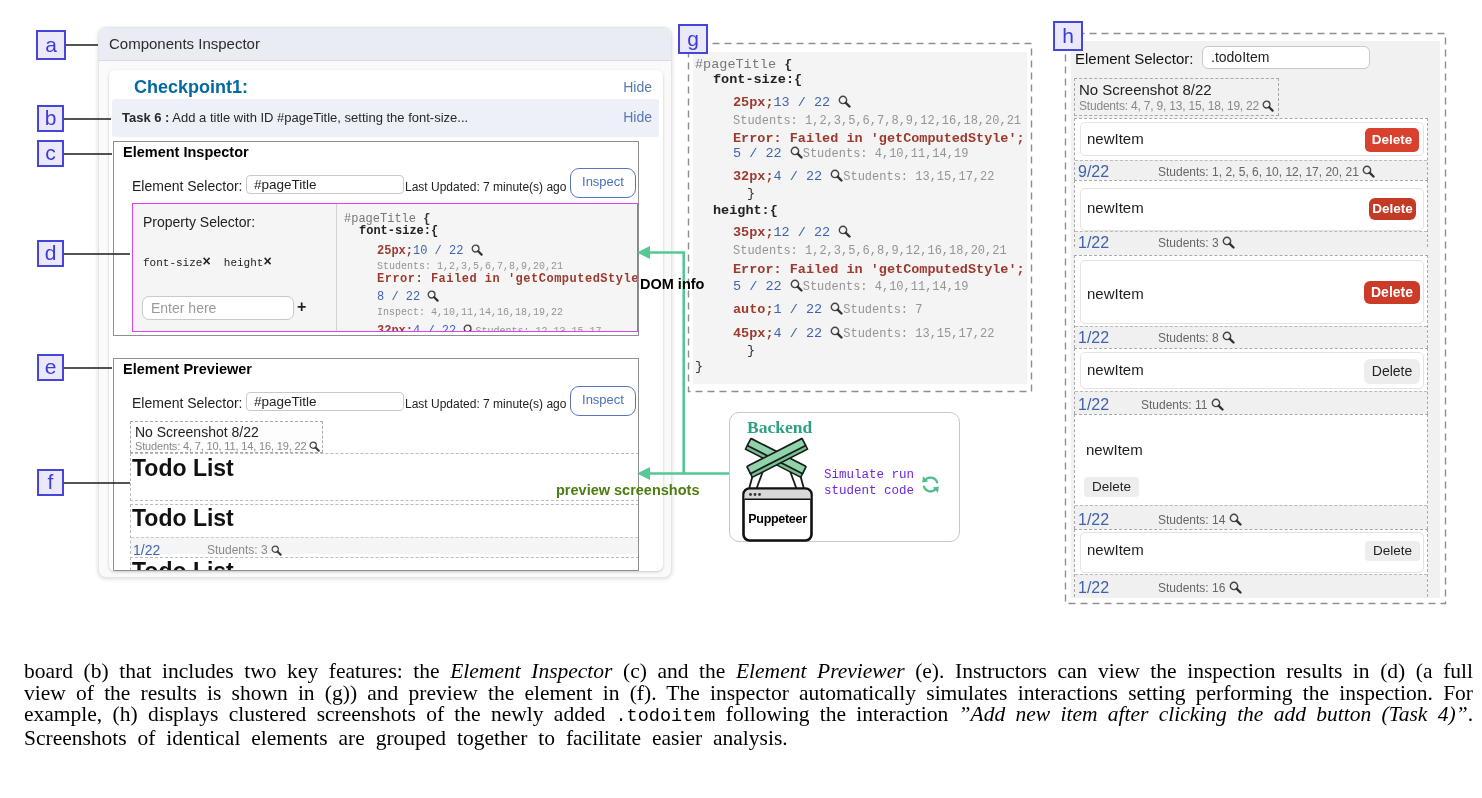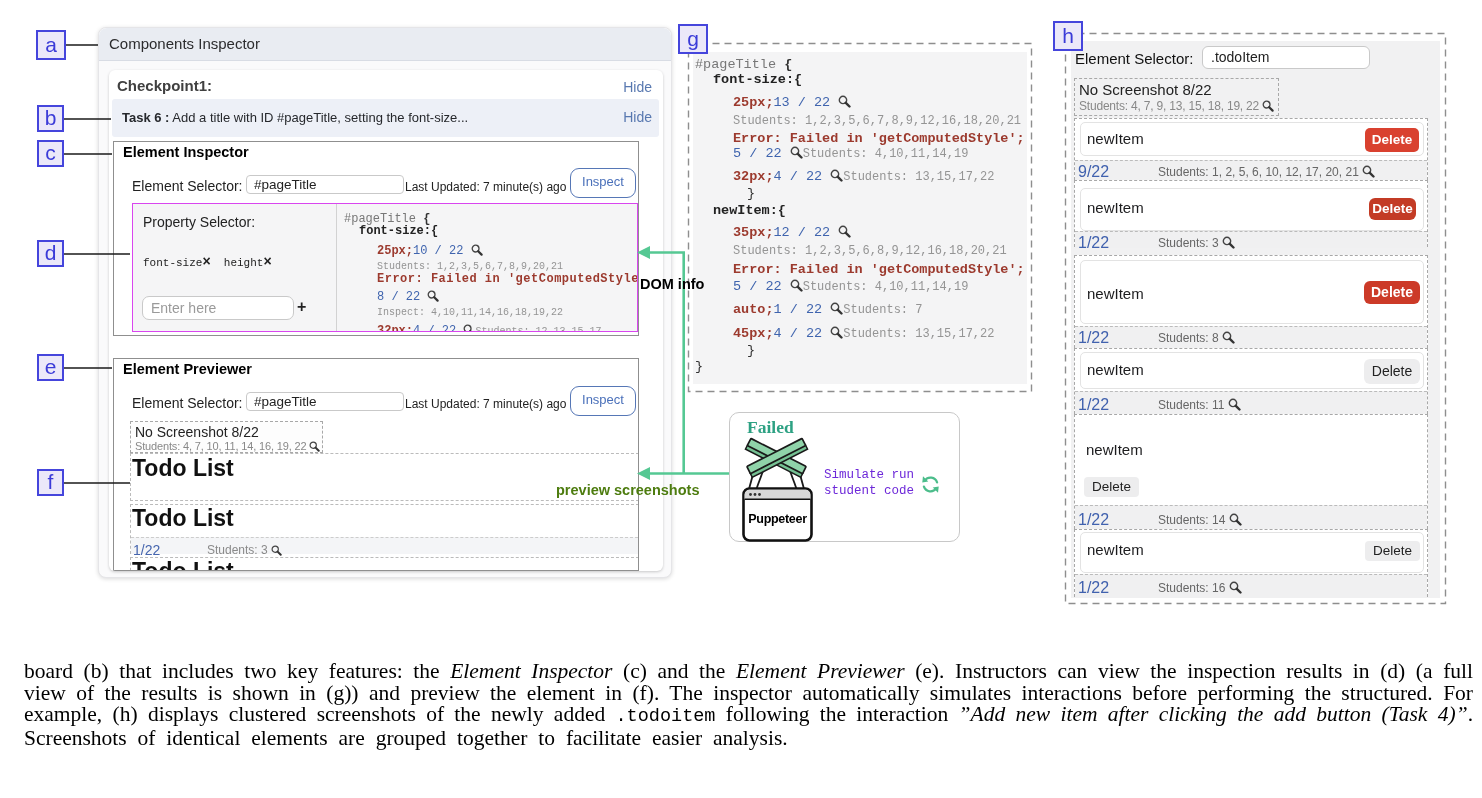--- a/index.html
+++ b/index.html
@@ -18,21 +18,21 @@
 .dashbox{position:absolute;border:1px dashed #a8a8a8}
 .mag{display:inline-block;vertical-align:-2px}
 .nw{white-space:nowrap}
 </style>
 </head>
 <body>
 <div id="page">
 <div class="abs" style="left:98px;top:27px;width:574px;height:551px;background:#fafafb;border:1px solid #e5e5e8;border-radius:8px;box-shadow:0 1px 4px rgba(0,0,0,.15);overflow:hidden">
   <div style="height:33px;background:#e9ecf2;border-bottom:1px solid #d8dce4;font-size:15px;color:#2c2c2e;line-height:32px;padding-left:10px;border-radius:8px 8px 0 0">Components Inspector</div>
   <div class="abs" style="left:10px;top:42px;width:554px;height:501px;background:#fff;border-radius:6px;box-shadow:0 1px 3px rgba(0,0,0,.2);overflow:hidden">
-    <div class="abs" style="left:8px;top:7px;font-weight:bold;font-size:15px;color:#404040">Checkpoint1:</div>
+    <div class="abs" style="left:25px;top:7px;font-weight:bold;font-size:18px;color:#0369a1">Checkpoint1:</div>
     <div class="abs hide" style="right:11px;top:9px">Hide</div>
     <div class="abs" style="left:3px;top:29px;width:547px;height:38px;background:#edf0f7;border-radius:3px">
       <div class="abs nw" style="left:10px;top:11px;font-size:13px;color:#26282c"><b>Task 6 :</b> Add a title with ID #pageTitle, setting the font-size...</div>
       <div class="abs hide" style="right:7px;top:10px">Hide</div>
     </div>
 
     <div class="abs" style="left:4px;top:71px;width:526px;height:195px;border:1px solid #8f8f8f;background:#fff">
       <div class="abs" style="left:9px;top:2px;font-weight:bold;font-size:14.5px;color:#000">Element Inspector</div>
       <div class="abs" style="left:18px;top:36px;font-size:14px;color:#222">Element Selector:</div>
       <div class="inputbox" style="left:132px;top:33px;width:158px;height:19px;line-height:17px;padding-left:7px">#pageTitle</div>
@@ -121,21 +121,21 @@
     <div class="codeline" style="left:40px;top:79px;font-size:13.5px"><span class="rv">Error: Failed in 'getComputedStyle';</span></div>
     <div class="codeline" style="left:40px;top:94px;font-size:13.5px"><span class="bv">5 / 22</span> <svg class="mag" width="13" height="13" viewBox="0 0 12 12">
             <circle cx="4.6" cy="4.6" r="3.4" fill="none" stroke="#444" stroke-width="1.3"></circle>
             <line x1="7.2" y1="7.2" x2="10.6" y2="10.6" stroke="#333" stroke-width="2.2" stroke-linecap="round"></line>
           </svg><span class="gy" style="font-size:12px">Students: 4,10,11,14,19</span></div>
     <div class="codeline" style="left:40px;top:117px;font-size:13.5px"><span class="rv">32px;</span><span class="bv">4 / 22</span> <svg class="mag" width="13" height="13" viewBox="0 0 12 12">
             <circle cx="4.6" cy="4.6" r="3.4" fill="none" stroke="#444" stroke-width="1.3"></circle>
             <line x1="7.2" y1="7.2" x2="10.6" y2="10.6" stroke="#333" stroke-width="2.2" stroke-linecap="round"></line>
           </svg><span class="gy" style="font-size:12px">Students: 13,15,17,22</span></div>
     <div class="codeline" style="left:54px;top:134px;font-size:13.5px;color:#333">}</div>
-    <div class="codeline" style="left:20px;top:151px;font-size:13.5px;color:#222;font-weight:bold">newItem:{</div>
+    <div class="codeline" style="left:20px;top:151px;font-size:13.5px;color:#222;font-weight:bold">height:{</div>
     <div class="codeline" style="left:40px;top:173px;font-size:13.5px"><span class="rv">35px;</span><span class="bv">12 / 22</span> <svg class="mag" width="13" height="13" viewBox="0 0 12 12">
             <circle cx="4.6" cy="4.6" r="3.4" fill="none" stroke="#444" stroke-width="1.3"></circle>
             <line x1="7.2" y1="7.2" x2="10.6" y2="10.6" stroke="#333" stroke-width="2.2" stroke-linecap="round"></line>
           </svg></div>
     <div class="codeline" style="left:40px;top:192px;font-size:12px"><span class="gy">Students: 1,2,3,5,6,8,9,12,16,18,20,21</span></div>
     <div class="codeline" style="left:40px;top:210px;font-size:13.5px"><span class="rv">Error: Failed in 'getComputedStyle';</span></div>
     <div class="codeline" style="left:40px;top:227px;font-size:13.5px"><span class="bv">5 / 22</span> <svg class="mag" width="13" height="13" viewBox="0 0 12 12">
             <circle cx="4.6" cy="4.6" r="3.4" fill="none" stroke="#444" stroke-width="1.3"></circle>
             <line x1="7.2" y1="7.2" x2="10.6" y2="10.6" stroke="#333" stroke-width="2.2" stroke-linecap="round"></line>
           </svg><span class="gy" style="font-size:12px">Students: 4,10,11,14,19</span></div>
@@ -145,21 +145,21 @@
           </svg><span class="gy" style="font-size:12px">Students: 7</span></div>
     <div class="codeline" style="left:40px;top:274px;font-size:13.5px"><span class="rv">45px;</span><span class="bv">4 / 22</span> <svg class="mag" width="13" height="13" viewBox="0 0 12 12">
             <circle cx="4.6" cy="4.6" r="3.4" fill="none" stroke="#444" stroke-width="1.3"></circle>
             <line x1="7.2" y1="7.2" x2="10.6" y2="10.6" stroke="#333" stroke-width="2.2" stroke-linecap="round"></line>
           </svg><span class="gy" style="font-size:12px">Students: 13,15,17,22</span></div>
     <div class="codeline" style="left:54px;top:291px;font-size:13.5px;color:#333">}</div>
     <div class="codeline" style="left:2px;top:307px;font-size:13.5px;color:#333">}</div>
   </div>
 </div>
 <div class="abs" style="left:729px;top:412px;width:231px;height:130px;border:1px solid #c8c8c8;border-radius:10px;background:#fff">
-  <div class="abs" style="left:17px;top:4px;font-family:'Liberation Serif',serif;font-weight:bold;font-size:17.5px;color:#2da183">Failed</div>
+  <div class="abs" style="left:17px;top:4px;font-family:'Liberation Serif',serif;font-weight:bold;font-size:17.5px;color:#2da183">Backend</div>
   <svg class="abs" style="left:12px;top:24px" width="72" height="106" viewBox="0 0 72 106">
 
     <line x1="13" y1="30" x2="7" y2="52" stroke="#1a1a1a" stroke-width="1.8"></line>
     <line x1="21" y1="34" x2="14" y2="53" stroke="#1a1a1a" stroke-width="1.8"></line>
     <line x1="56" y1="30" x2="62" y2="52" stroke="#1a1a1a" stroke-width="1.8"></line>
     <line x1="48" y1="34" x2="55" y2="53" stroke="#1a1a1a" stroke-width="1.8"></line>
 
     <g transform="rotate(27 34.5 19.5)">
       <rect x="3.5" y="22.5" width="62" height="4.5" fill="#75c193" stroke="#1a1a1a" stroke-width="1.5"></rect>
       <rect x="3.5" y="15" width="62" height="8" rx="1" fill="#8fd3a9" stroke="#1a1a1a" stroke-width="1.7"></rect>
@@ -238,21 +238,21 @@
     </div>
   </div>
 
   <div class="dashbox" style="left:3px;top:307px;width:354px;height:66px;background:#fff">
     <div class="abs" style="left:5px;top:3px;width:344px;height:37px;background:#fff;border:1px solid #e3e3e3;border-radius:5px">
       <div class="abs" style="left:6px;top:8px;font-size:15px;color:#1c1c1e">newItem</div>
       <div class="abs" style="left:283px;top:6px;width:56px;height:25px;background:#ededee;border-radius:6px;color:#222;font-size:14px;text-align:center;line-height:25px">Delete</div>
     </div>
     <div class="abs" style="left:0;top:42px;width:352px;height:24px;background:#f0f0f1;border-top:1px dashed #bbb">
       <span class="abs" style="left:3px;top:4px;font-size:16px;color:#4061ae">1/22</span>
-      <span class="abs nw" style="left:83px;top:6px;font-size:12px;color:#666">Students: 11 <svg class="mag" width="13" height="13" viewBox="0 0 12 12">
+      <span class="abs nw" style="left:66px;top:6px;font-size:12px;color:#666">Students: 11 <svg class="mag" width="13" height="13" viewBox="0 0 12 12">
               <circle cx="4.6" cy="4.6" r="3.4" fill="none" stroke="#444" stroke-width="1.3"></circle>
               <line x1="7.2" y1="7.2" x2="10.6" y2="10.6" stroke="#333" stroke-width="2.2" stroke-linecap="round"></line>
             </svg></span>
     </div>
   </div>
 
   <div class="dashbox" style="left:3px;top:373px;width:354px;height:115px;background:#fff">
     <div class="abs" style="left:5px;top:2px;width:347px;height:88px;background:#fff">
       <div class="abs" style="left:6px;top:24px;font-size:15px;color:#1c1c1e">newItem</div>
       <div class="abs" style="left:4px;top:60px;width:55px;height:20px;background:#ededee;border-radius:4px;color:#222;font-size:13.5px;text-align:center;line-height:20px">Delete</div>
@@ -293,17 +293,17 @@
     <polyline points="648,252.5 683.7,252.5 683.7,473.5"></polyline>
     <line x1="648" y1="473.5" x2="729" y2="473.5"></line>
   </g>
   <polygon points="637,252.5 650,246 650,259" fill="#55c893"></polygon>
   <polygon points="637,473.5 650,467 650,480" fill="#55c893"></polygon>
   <rect x="688.5" y="43.5" width="343" height="348" fill="none" stroke="#8e8e8e" stroke-width="1.4" stroke-dasharray="7 5"></rect>
   <rect x="1065.5" y="33.5" width="380" height="570" fill="none" stroke="#8e8e8e" stroke-width="1.4" stroke-dasharray="7 5"></rect>
 </svg>
 <div class="abs" style="left:24px;top:661px;width:1449px;font-family:'Liberation Serif',serif;font-size:21.5px;color:#000;line-height:21.6px">
   <div style="text-align:justify;text-align-last:justify">board (b) that includes two key features: the <i>Element Inspector</i> (c) and the <i>Element Previewer</i> (e). Instructors can view the inspection results in (d) (a full</div>
-  <div style="text-align:justify;text-align-last:justify">view of the results is shown in (g)) and preview the element in (f). The inspector automatically simulates interactions before performing the structured. For</div>
+  <div style="text-align:justify;text-align-last:justify">view of the results is shown in (g)) and preview the element in (f). The inspector automatically simulates interactions setting performing the inspection. For</div>
   <div style="text-align:justify;text-align-last:justify">example, (h) displays clustered screenshots of the newly added <span style="font-family:'Liberation Mono',monospace;font-size:18.5px">.todoitem</span> following the interaction <i>”Add new item after clicking the add button (Task 4)”</i>.</div>
   <div style="word-spacing:5.5px">Screenshots of identical elements are grouped together to facilitate easier analysis.</div>
 </div>
 </div>
 
 </body></html>

